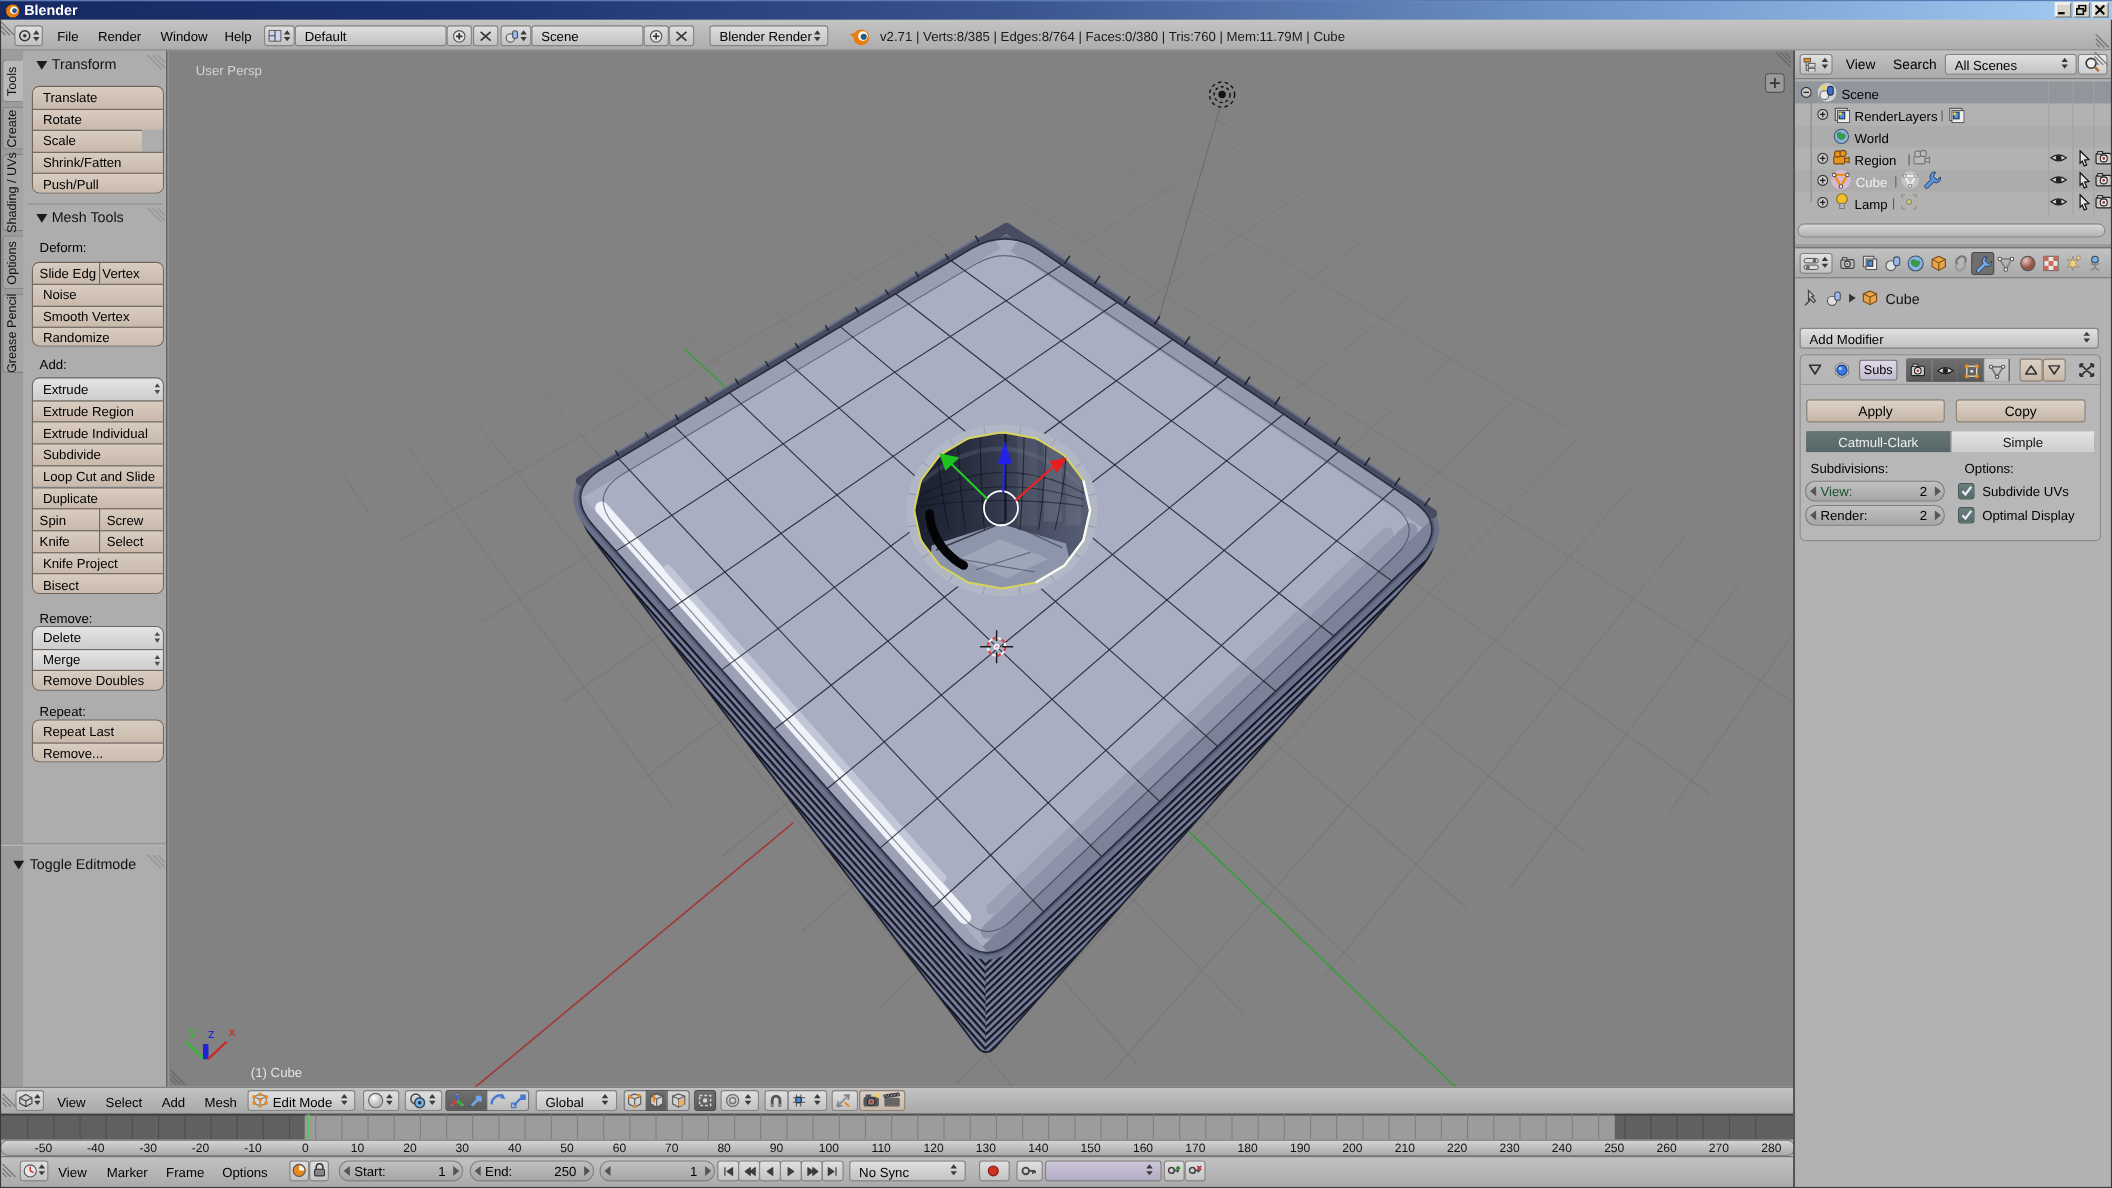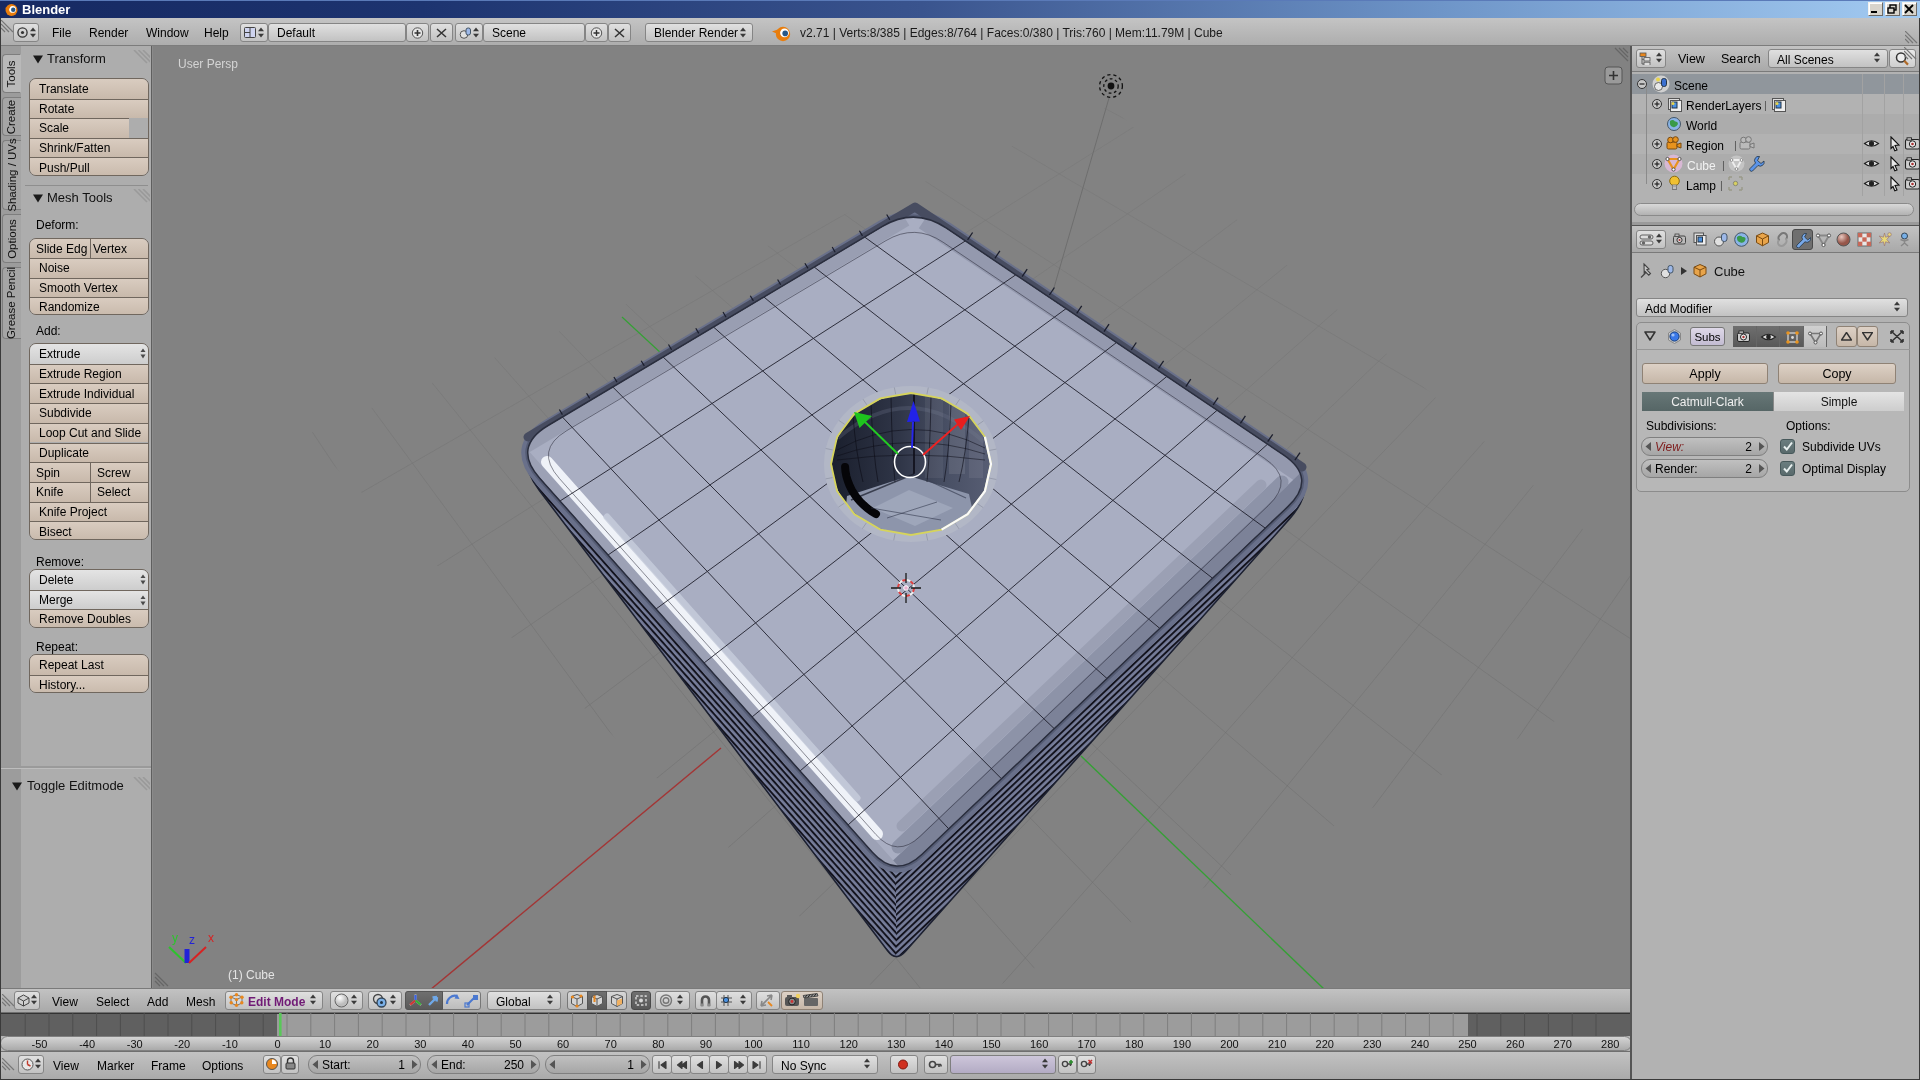--- a/index.html
+++ b/index.html
@@ -196,21 +196,21 @@
       </svg></div>
 <div style="position:absolute;left:0px;top:19.6px;width:120px;height:19.6px;border-top:1px solid #70675e;background:linear-gradient(#e4e4e4,#cdcdcd);color:#000;font-size:12px;display:flex;align-items:center;padding-left:9px;overflow:hidden;white-space:nowrap">Merge<svg width="6" height="12" viewBox="0 0 6 12" style="position:absolute;right:4px;top:4px">
         <polygon points="3,0.5 5.5,4 0.5,4" fill="#4a4a4a"></polygon>
         <polygon points="0.5,6.5 5.5,6.5 3,10.5" fill="#4a4a4a"></polygon>
       </svg></div>
 <div style="position:absolute;left:0px;top:39.2px;width:120px;height:19.6px;border-top:1px solid #70675e;background:linear-gradient(#d9ccc0,#c8b9ab);color:#000;font-size:12px;display:flex;align-items:center;padding-left:9px;overflow:hidden;white-space:nowrap">Remove Doubles</div>
 </div>
 <div class="txt" style="left:36px;top:641px;font-size:12px;color:#000;">Repeat:</div>
 <div class="b" style="left:29px;top:654px;width:120px;height:39.2px;border:1px solid #70675e;border-radius:7px;overflow:hidden">
 <div style="position:absolute;left:0px;top:0px;width:120px;height:19.6px;background:linear-gradient(#d9ccc0,#c8b9ab);color:#000;font-size:12px;display:flex;align-items:center;padding-left:9px;overflow:hidden;white-space:nowrap">Repeat Last</div>
-<div style="position:absolute;left:0px;top:19.6px;width:120px;height:19.6px;border-top:1px solid #70675e;background:linear-gradient(#d9ccc0,#c8b9ab);color:#000;font-size:12px;display:flex;align-items:center;padding-left:9px;overflow:hidden;white-space:nowrap">History...</div>
+<div style="position:absolute;left:0px;top:19.6px;width:120px;height:19.6px;border-top:1px solid #70675e;background:linear-gradient(#d9ccc0,#c8b9ab);color:#000;font-size:12px;display:flex;align-items:center;padding-left:9px;overflow:hidden;white-space:nowrap">Remove...</div>
 </div>
 <div class="b" style="left:0px;top:766px;width:151px;height:3px;background:#9a9a9a;border-bottom:1px solid #bdbdbd"></div>
 <svg class="b" style="left:12px;top:781px;" width="11" height="10" viewBox="0 0 11 10">
     <polygon points="0,1.5 10,1.5 5,9.5" fill="#1a1a1a"></polygon>
   </svg>
 <div class="txt" style="left:27px;top:779px;font-size:13px;color:#111;">Toggle Editmode</div>
 <svg class="b" style="left:132px;top:777px;" width="18" height="15" viewBox="0 0 18 15">
     <line x1="2.0" y1="0" x2="15.0" y2="13" stroke="#9a9a9a" stroke-width="1.6"></line>
     <line x1="6.5" y1="0" x2="19.5" y2="13" stroke="#9a9a9a" stroke-width="1.6"></line>
     <line x1="11.0" y1="0" x2="24.0" y2="13" stroke="#9a9a9a" stroke-width="1.6"></line>
@@ -240,21 +240,21 @@
     <path d="M7.5,1.5 L13,4 L13,10 L7.5,12.5 L2,10 L2,4 Z" fill="#d8d8d8" stroke="#777"></path>
     <path d="M2,4 L7.5,6.5 L13,4 M7.5,6.5 V12.5" fill="none" stroke="#777"></path>
     <circle cx="7.5" cy="1.8" r="1.7" fill="#e8871e"></circle>
     <circle cx="13" cy="4.2" r="1.7" fill="#e8871e"></circle>
     <circle cx="2" cy="4.2" r="1.7" fill="#e8871e"></circle>
     <circle cx="7.5" cy="6.6" r="1.7" fill="#e8871e"></circle>
     <circle cx="2.2" cy="9.8" r="1.7" fill="#e8871e"></circle>
     <circle cx="12.8" cy="9.8" r="1.7" fill="#e8871e"></circle>
     <circle cx="7.5" cy="12.3" r="1.7" fill="#e8871e"></circle>
   </svg>
-<div class="txt" style="left:248px;top:996px;font-size:12px;color:#701a75;font-weight:bold;">Edit Mode</div>
+<div class="txt" style="left:248px;top:996px;font-size:12px;color:#000000;">Edit Mode</div>
 <svg class="b" style="left:310px;top:994px;" width="6" height="11" viewBox="0 0 6 11">
     <polygon points="3.0,0.5 6,4.3 0,4.3" fill="#3a3a3a"></polygon>
     <polygon points="0,6.7 6,6.7 3.0,10.5" fill="#3a3a3a"></polygon>
   </svg>
 <div class="btn ctr " style="left:330px;top:991px;width:33px;height:19px;font-size:12px;"></div>
 <svg class="b" style="left:334px;top:993px;" width="15" height="15" viewBox="0 0 15 15">
     <defs>
       <radialGradient id="sph" cx="0.38" cy="0.3">
         <stop offset="0" stop-color="#fff"></stop>
         <stop offset="1" stop-color="#bdbdbd"></stop>
@@ -919,21 +919,21 @@
   </div>
 <div class="b" style="left:1642px;top:392px;width:262px;height:19px;border:1px solid #777;border-radius:3px;overflow:hidden"></div>
 <div class="b" style="left:1642px;top:392px;width:131px;height:19px;background:linear-gradient(#677777,#566666);display:flex;align-items:center;justify-content:center;font-size:12px;color:#f0f0f0">Catmull-Clark</div>
 <div class="b" style="left:1773px;top:392px;width:131px;height:19px;background:linear-gradient(#e4e4e4,#cdcdcd);display:flex;align-items:center;justify-content:center;font-size:12px;color:#111;border-left:1px solid #888">Simple</div>
 <div class="txt" style="left:1646px;top:420px;font-size:12px;color:#000;">Subdivisions:</div>
 <div class="txt" style="left:1786px;top:420px;font-size:12px;color:#000;">Options:</div>
 <div class="btn" style="left:1641px;top:437px;width:127px;height:19px;border-radius:9px;background:linear-gradient(#c0c0c0,#a6a6a6);border-color:#7f7f7f"></div>
 <svg class="b" style="left:1645px;top:442px;" width="8" height="9" viewBox="0 0 8 9">
     <polygon points="6,0 6,9 0.5,4.5" fill="#555"></polygon>
   </svg>
-<div class="txt" style="left:1655px;top:441px;font-size:12px;color:#7f1d1d;font-style:italic;">View:</div>
+<div class="txt" style="left:1655px;top:441px;font-size:12px;color:#14532d;">View:</div>
 <div class="txt" style="left:1752px;top:441px;font-size:12px;color:#000;transform:translateX(-100%)">2</div>
 <svg class="b" style="left:1757px;top:442px;" width="8" height="9" viewBox="0 0 8 9">
     <polygon points="2,0 2,9 7.5,4.5" fill="#555"></polygon>
   </svg>
 <div class="btn" style="left:1641px;top:459px;width:127px;height:19px;border-radius:9px;background:linear-gradient(#c0c0c0,#a6a6a6);border-color:#7f7f7f"></div>
 <svg class="b" style="left:1645px;top:464px;" width="8" height="9" viewBox="0 0 8 9">
     <polygon points="6,0 6,9 0.5,4.5" fill="#555"></polygon>
   </svg>
 <div class="txt" style="left:1655px;top:463px;font-size:12px;color:#000;">Render:</div>
 <div class="txt" style="left:1752px;top:463px;font-size:12px;color:#000;transform:translateX(-100%)">2</div>

